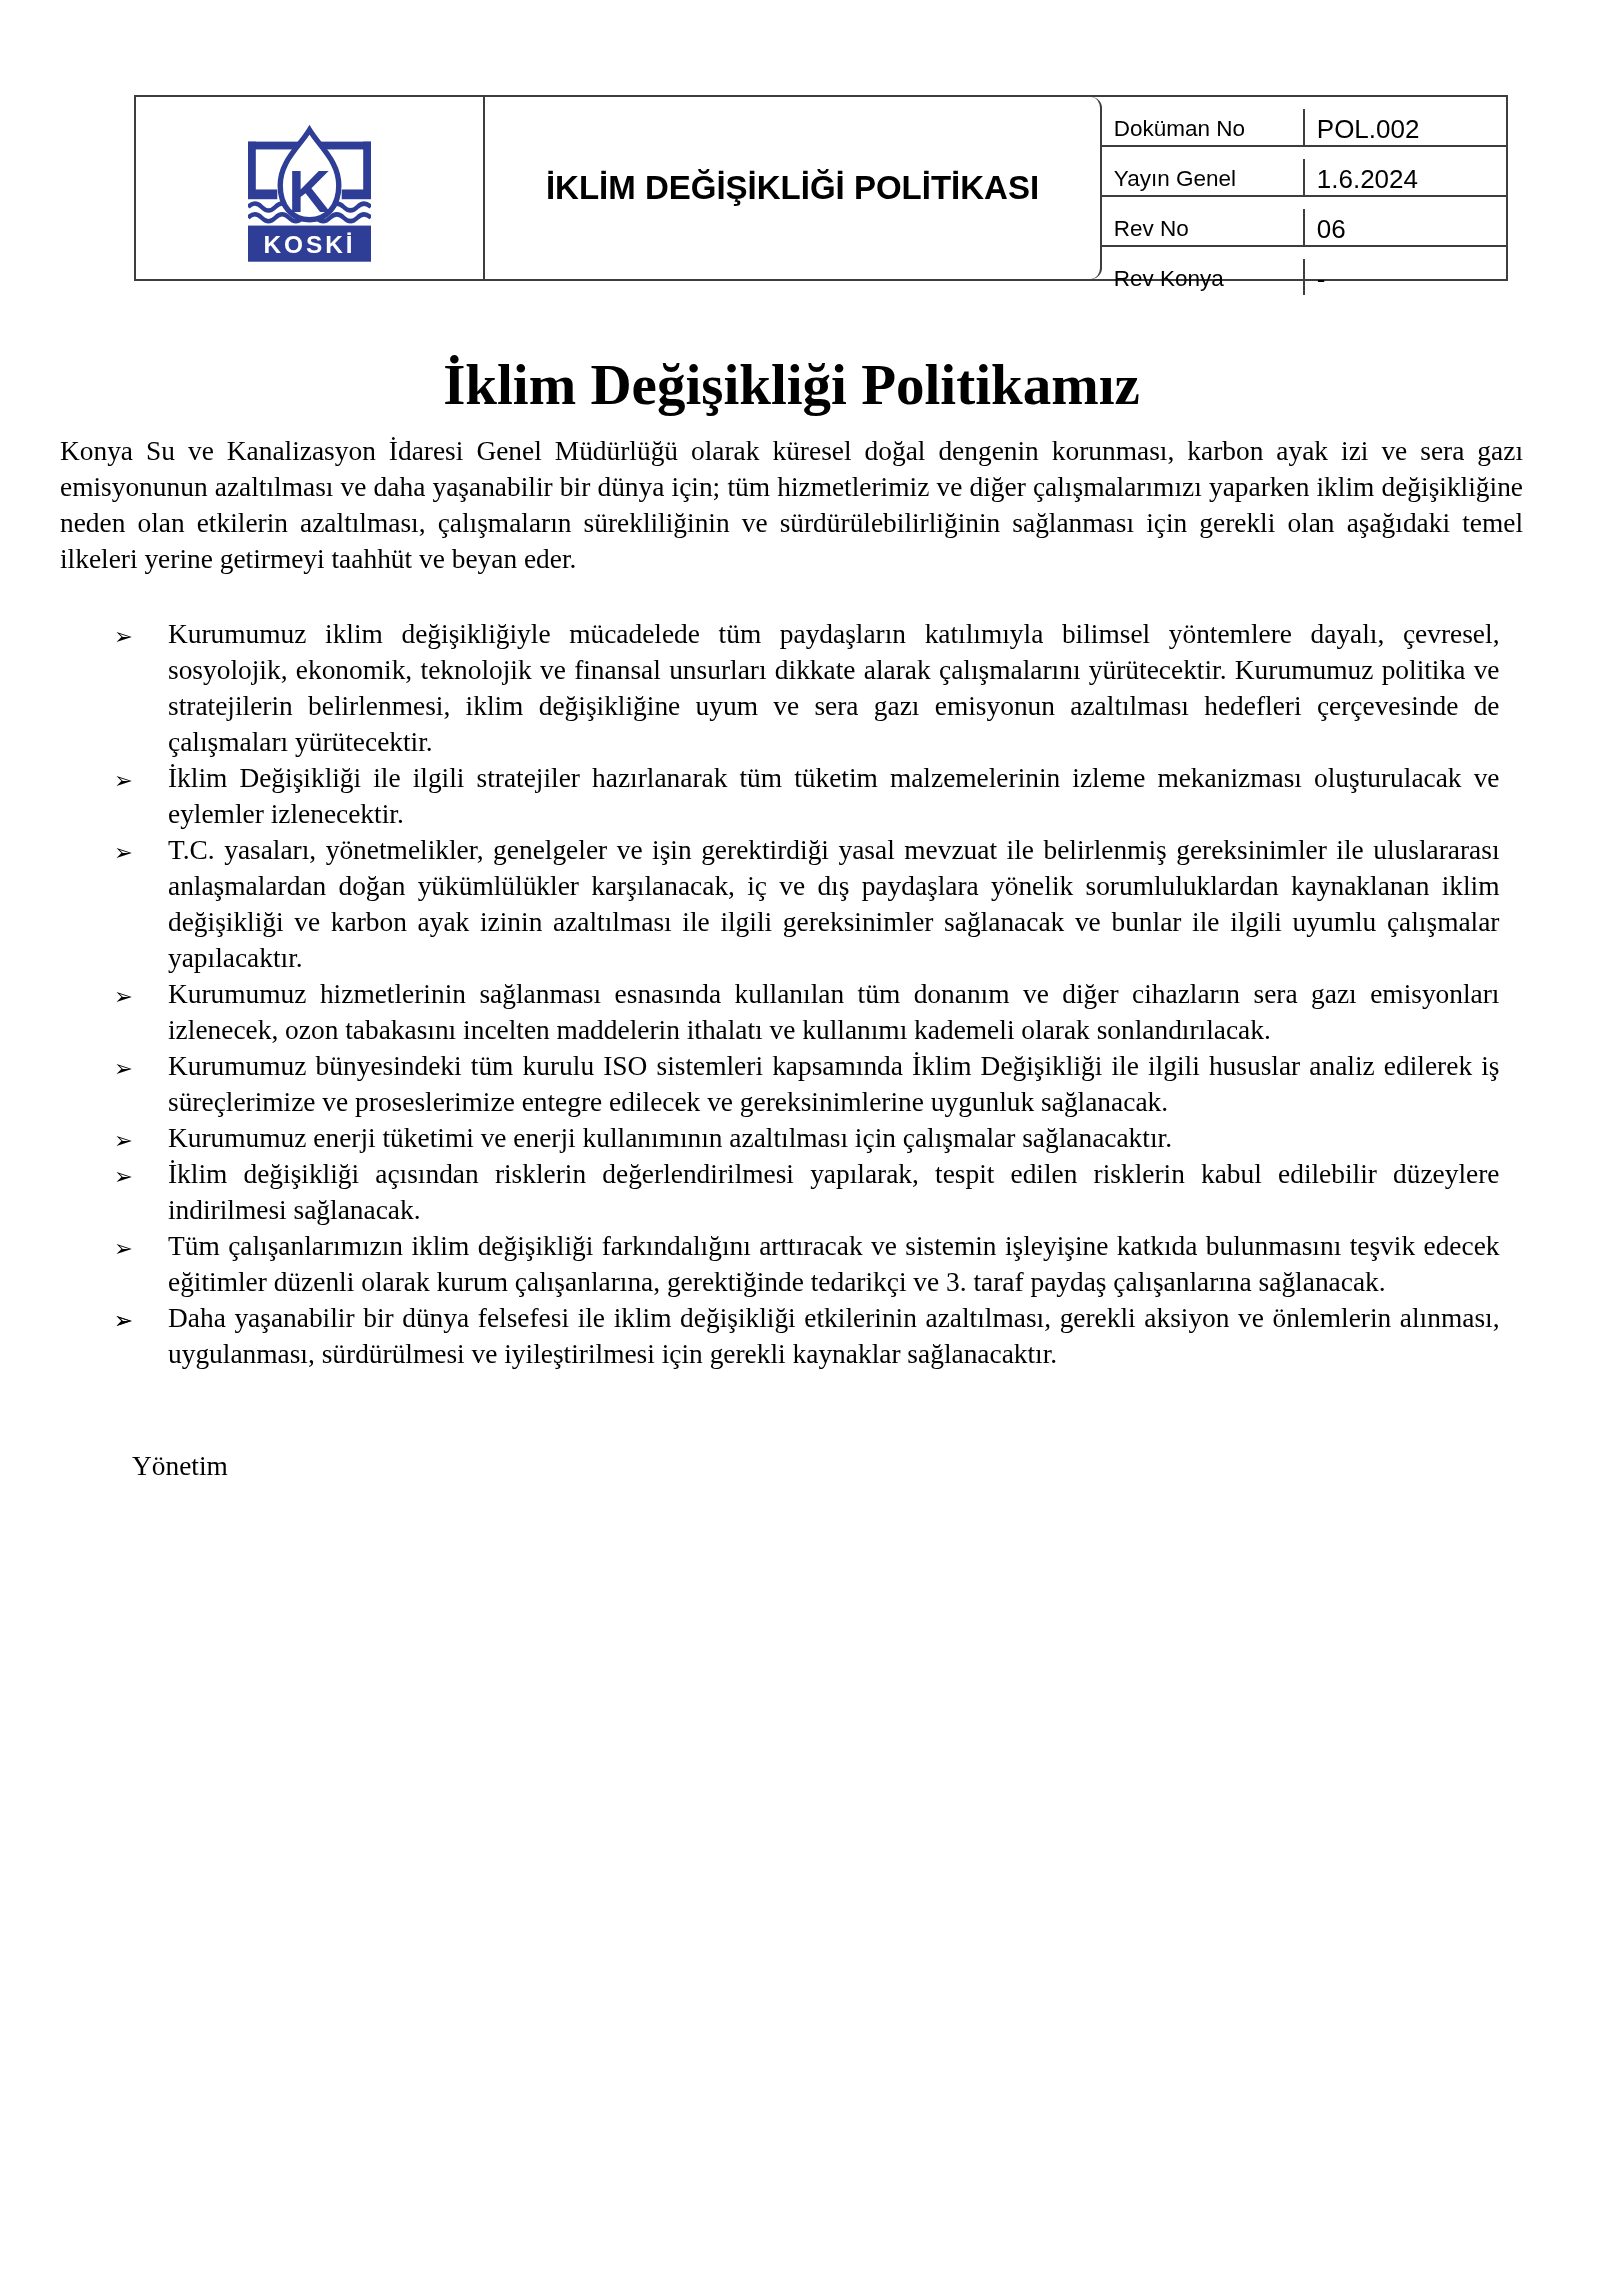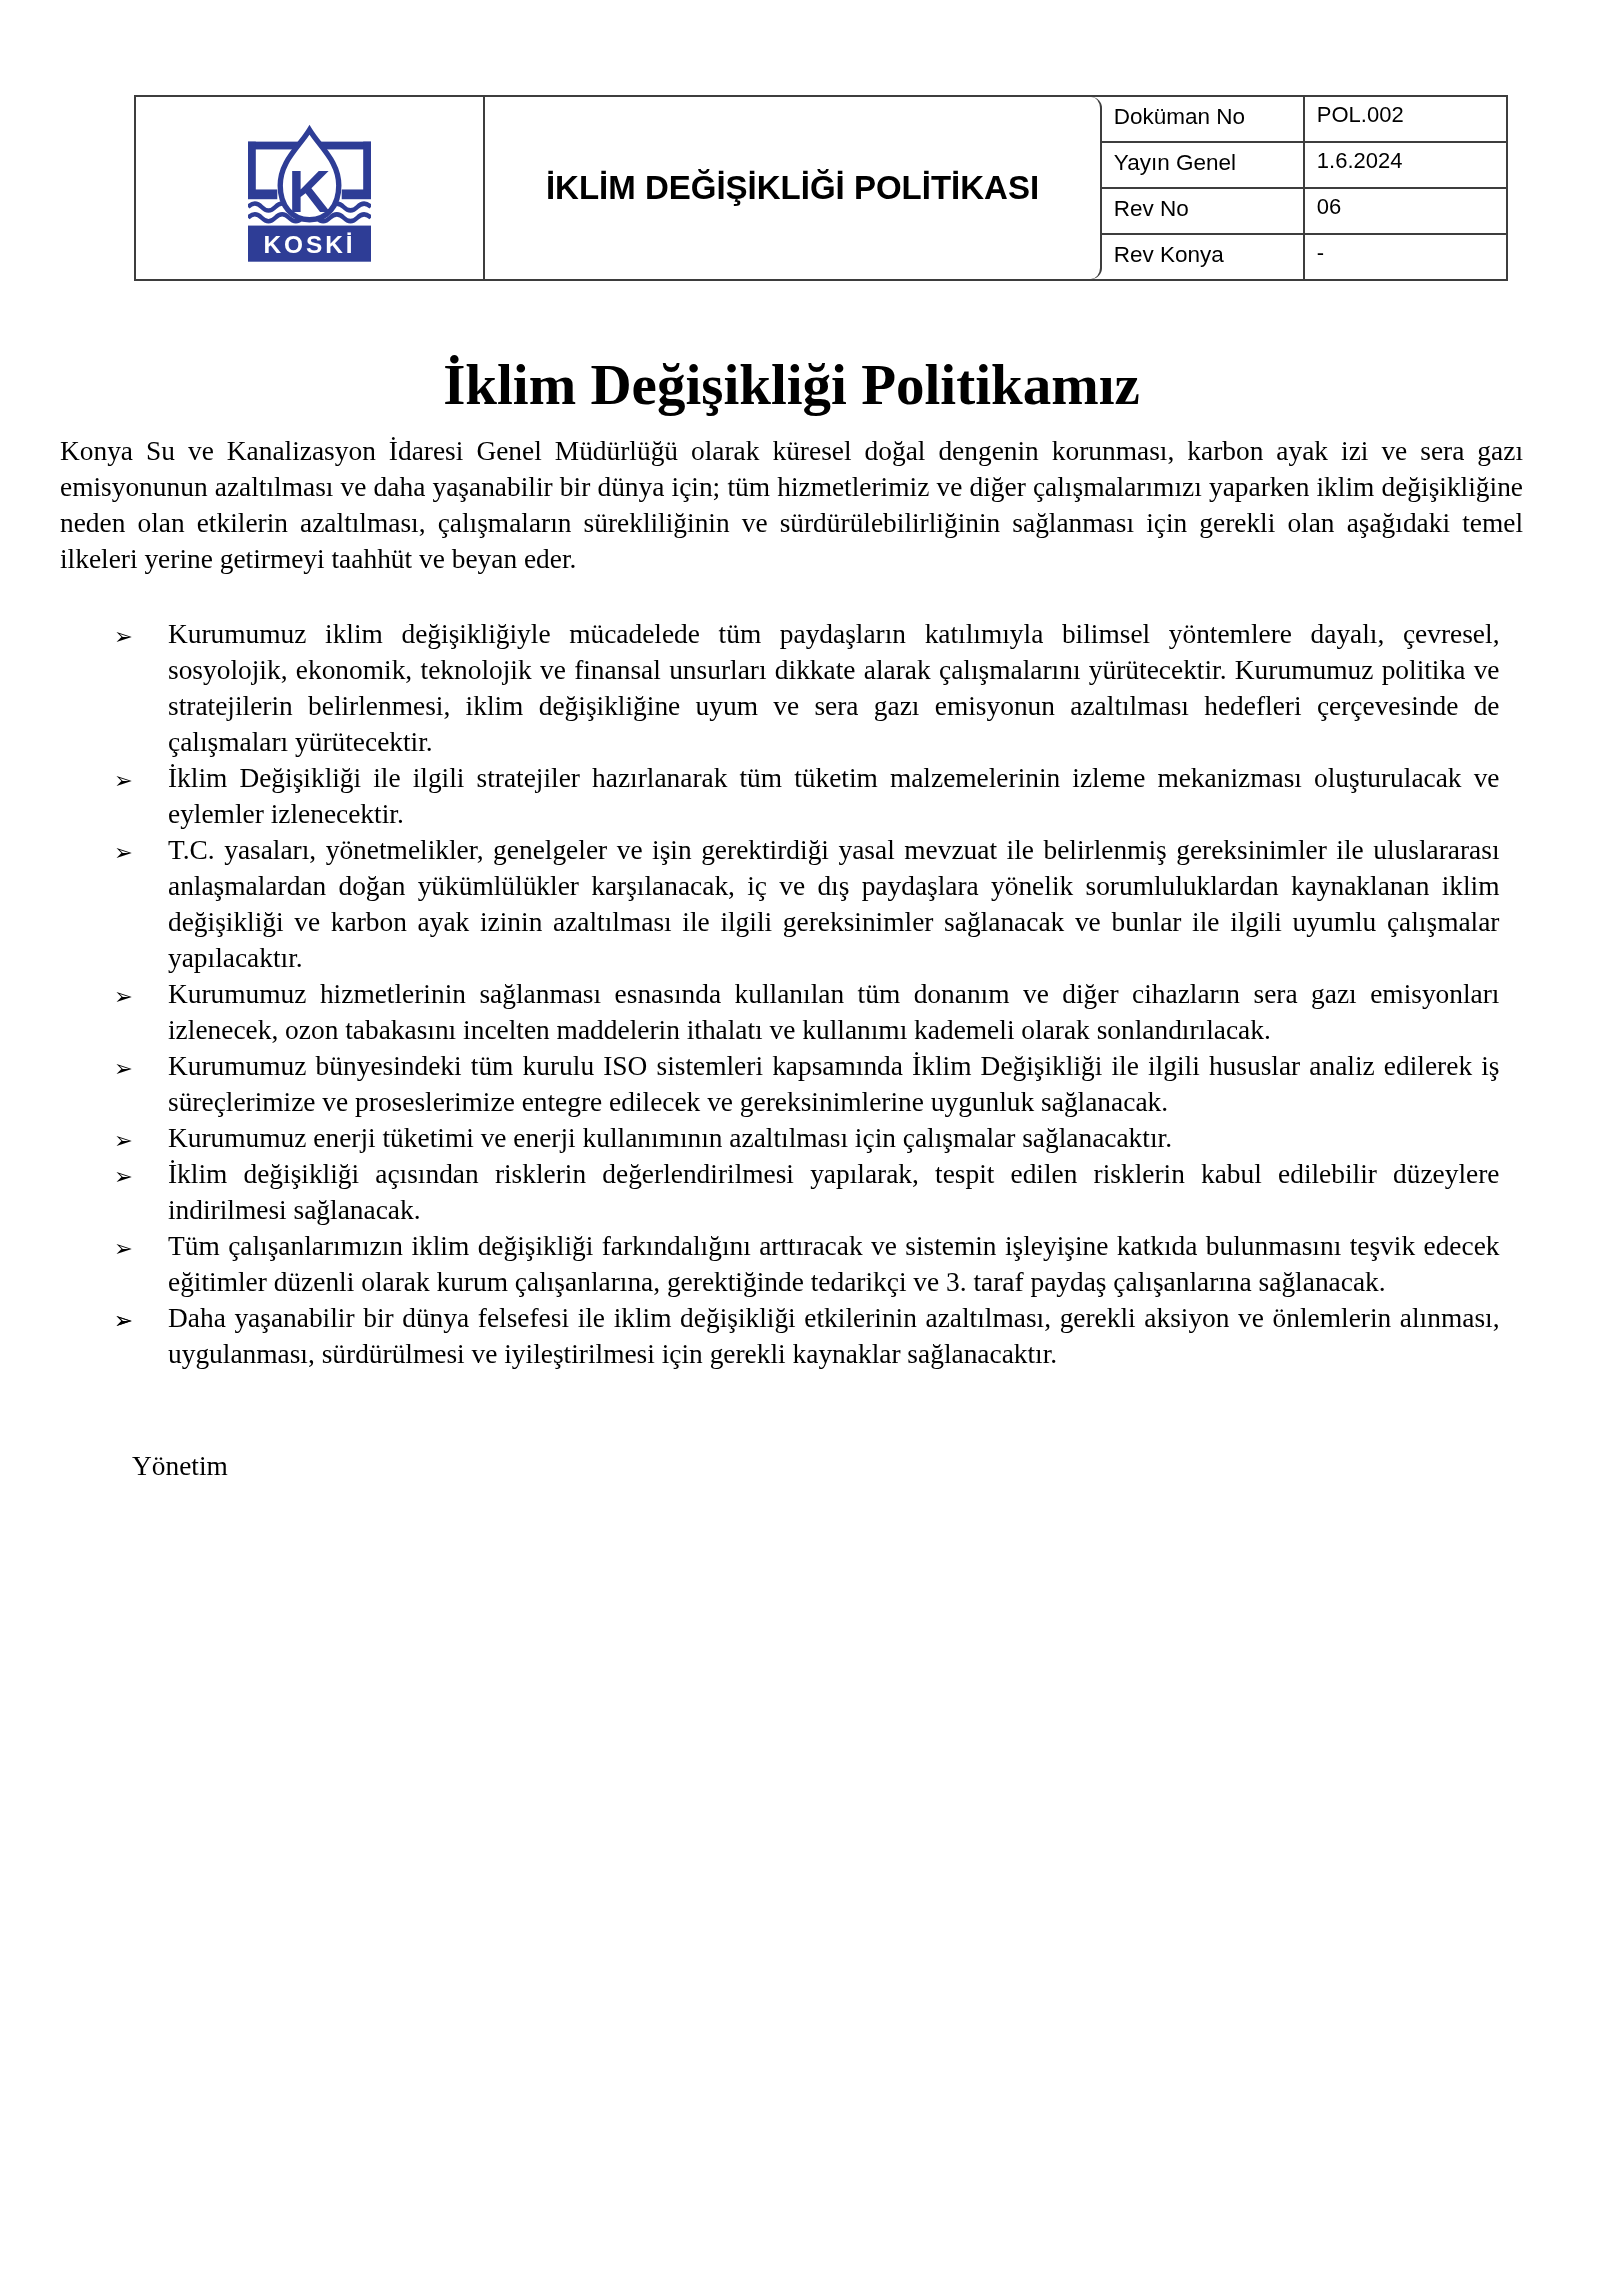--- a/index.html
+++ b/index.html
@@ -36,32 +36,33 @@
     letter-spacing: 0px;
     text-align: center;
     border-radius: 11px;
   }
   .meta-cell { flex: 1; display: flex; flex-direction: column; }
   .meta-row {
     flex: 1;
     display: flex;
     border-bottom: 2px solid #3d3d3d;
     font-family: "Liberation Sans", sans-serif;
+    margin-top: 12px;
   }
   .meta-row:last-child { border-bottom: none; }
   .meta-label {
     width: 203px;
     border-right: 2px solid #3d3d3d;
     padding: 6.9px 0 0 11.8px;
     font-size: 22.5px;
   }
   .meta-value {
     flex: 1;
     padding: 4.9px 0 0 11.8px;
-    font-size: 22px;
+    font-size: 26px;
   }
 
   
   .logo-svg { width: 123px; height: 148px; display: block; }
 
   
   .content {
     position: absolute;
     left: 0; top: 0;
     width: 1621px;

